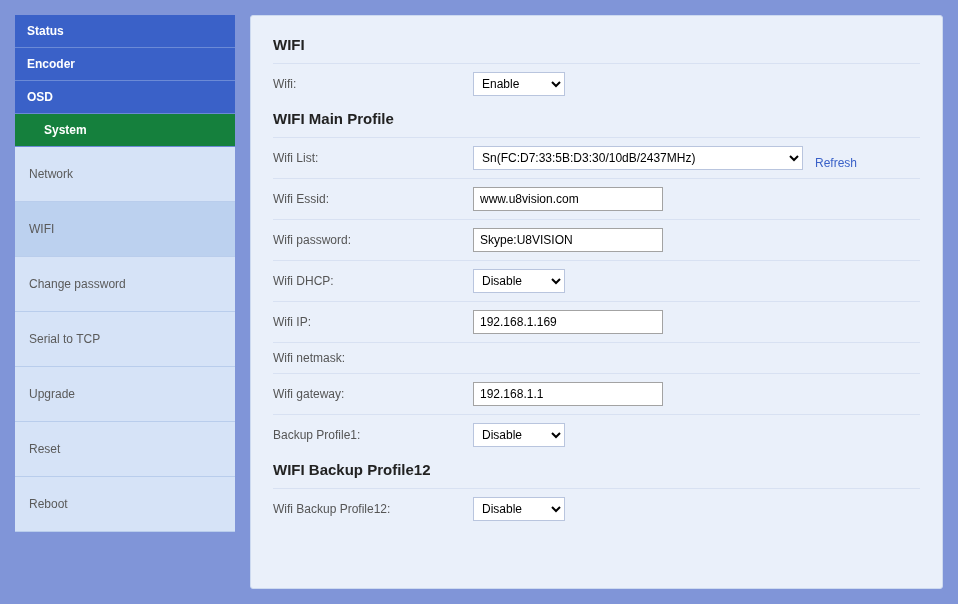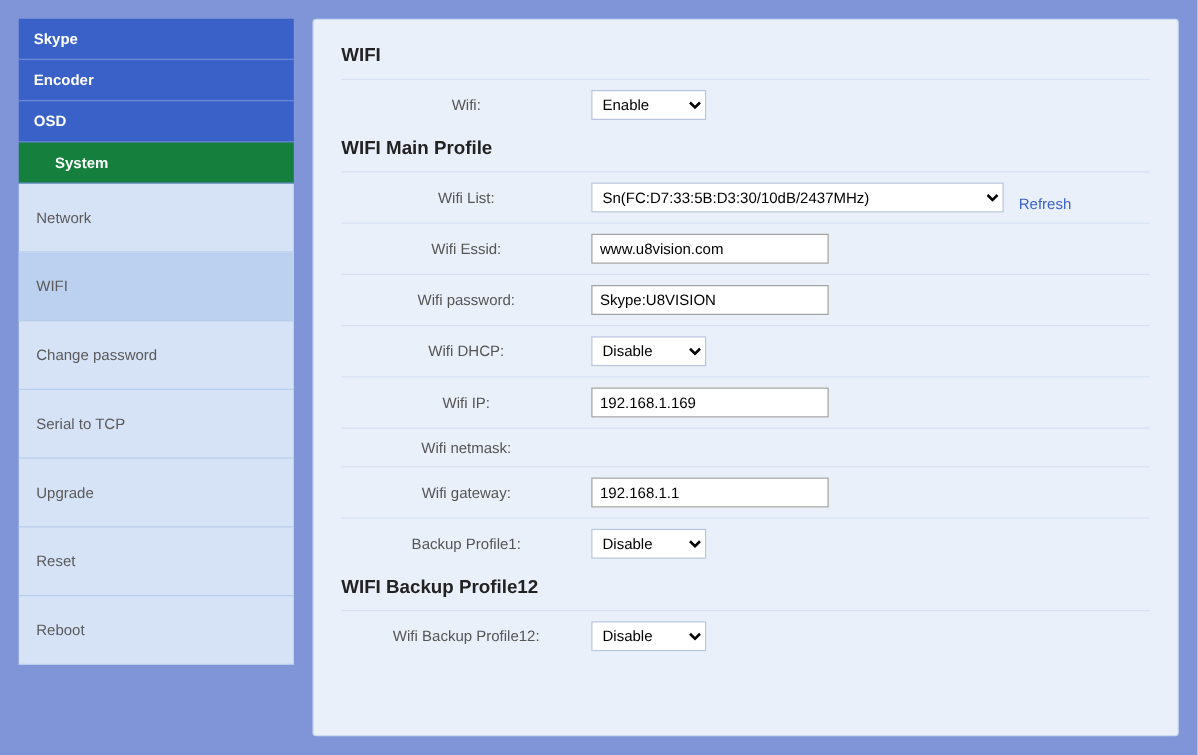--- a/index.html
+++ b/index.html
@@ -66,21 +66,20 @@
   .row {
     display: flex;
     align-items: center;
     padding: 8px 0;
     border-top: 1px solid #d8e1f2;
   }
   .row .label {
     width: 200px;
     color: #555;
     font-size: 12px;
-    text-align: center;
   }
   .row .control {
     flex: 1;
     display: flex;
     align-items: flex-end;
     gap: 12px;
   }
   select {
     font-family: inherit;
     font-size: 12px;
@@ -106,21 +105,21 @@
     font-size: 12px;
     cursor: pointer;
   }
 </style>
 </head>
 <body>
 
 <div class="layout">
 
   <div class="sidebar">
-    <div class="nav-section-head">Skype</div>
+    <div class="nav-section-head">Status</div>
     <div class="nav-section-head">Encoder</div>
     <div class="nav-section-head">OSD</div>
     <div class="nav-section-head active">System</div>
     <div class="nav-sub">
       <div class="nav-sub-item">Network</div>
       <div class="nav-sub-item active">WIFI</div>
       <div class="nav-sub-item">Change password</div>
       <div class="nav-sub-item">Serial to TCP</div>
       <div class="nav-sub-item">Upgrade</div>
       <div class="nav-sub-item">Reset</div>

